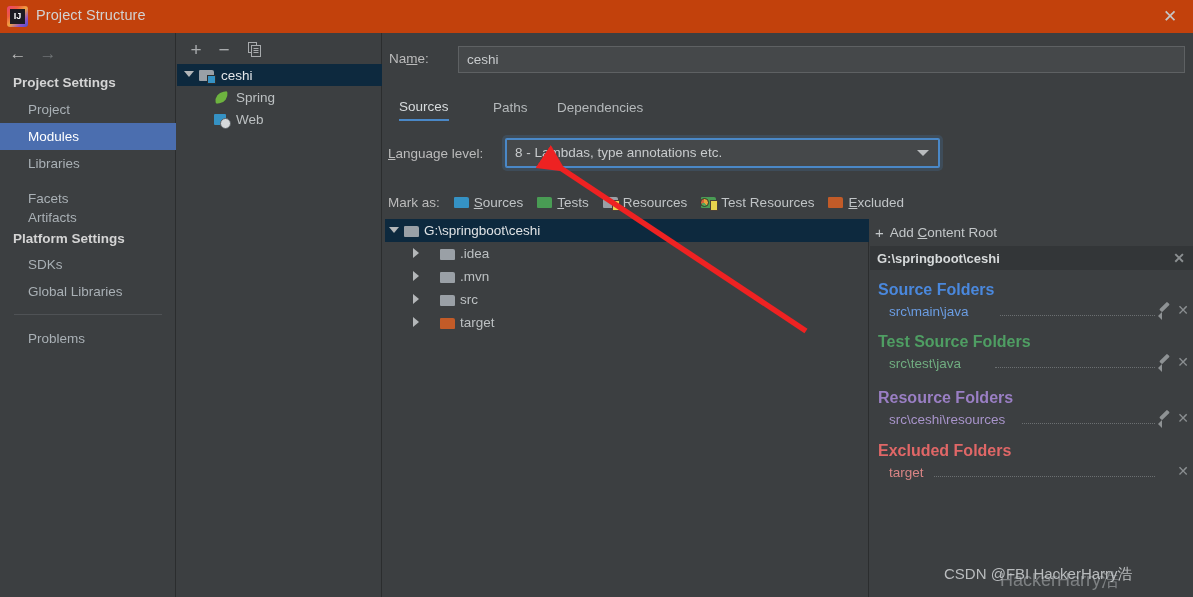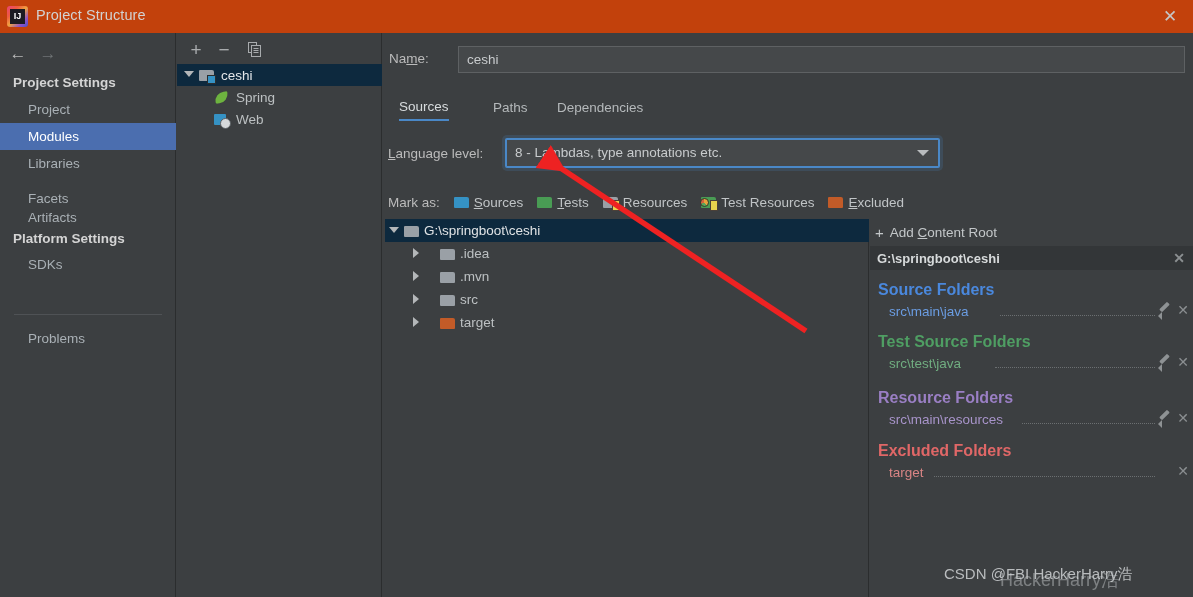--- a/index.html
+++ b/index.html
@@ -355,20 +355,23 @@
       <span>Facets</span>
     </div>
     <div class="side-item" style="top:171px;">
       <span>Artifacts</span>
     </div>
 
     <div class="side-group" style="top:198px;">Platform Settings</div>
 
     <div class="side-item" style="top:218px;">
       <span>SDKs</span>
+    </div>
+    <div class="side-item" style="top:245px;">
+      <span>Global Libraries</span>
     </div>
 
     <div class="side-sep" style="top:281px;"></div>
 
     <div class="side-item" style="top:292px;">
       <span>Problems</span>
     </div>
   </div>
 
   <div class="modules-panel">
@@ -498,21 +501,21 @@
         <div class="pencil" style="left:287px; top:83px;"></div>
         <div class="x-icon" style="left:303px; top:81px;">✕</div>
 
         <div class="grp-title" style="top:114px; color:#4f9e63;">Test Source Folders</div>
         <div class="grp-item" style="top:137px; color:#70ad80;">src\test\java</div>
         <div class="dotline" style="left:125px; top:148px; width:160px;"></div>
         <div class="pencil" style="left:287px; top:135px;"></div>
         <div class="x-icon" style="left:303px; top:133px;">✕</div>
 
         <div class="grp-title" style="top:170px; color:#9a7fc4;">Resource Folders</div>
-        <div class="grp-item" style="top:193px; color:#a894ca;">src\main\resources</div>
+        <div class="grp-item" style="top:193px; color:#a894ca;">src\ceshi\resources</div>
         <div class="dotline" style="left:152px; top:204px; width:133px;"></div>
         <div class="pencil" style="left:287px; top:191px;"></div>
         <div class="x-icon" style="left:303px; top:189px;">✕</div>
 
         <div class="grp-title" style="top:223px; color:#e06767;">Excluded Folders</div>
         <div class="grp-item" style="top:246px; color:#d98585;">target</div>
         <div class="dotline" style="left:64px; top:257px; width:221px;"></div>
         <div class="x-icon" style="left:303px; top:242px;">✕</div>
 
       </div>

